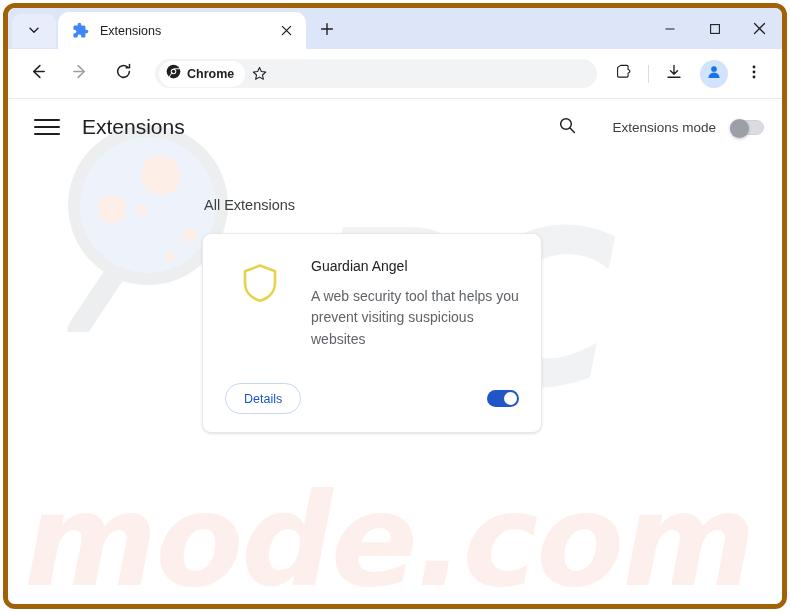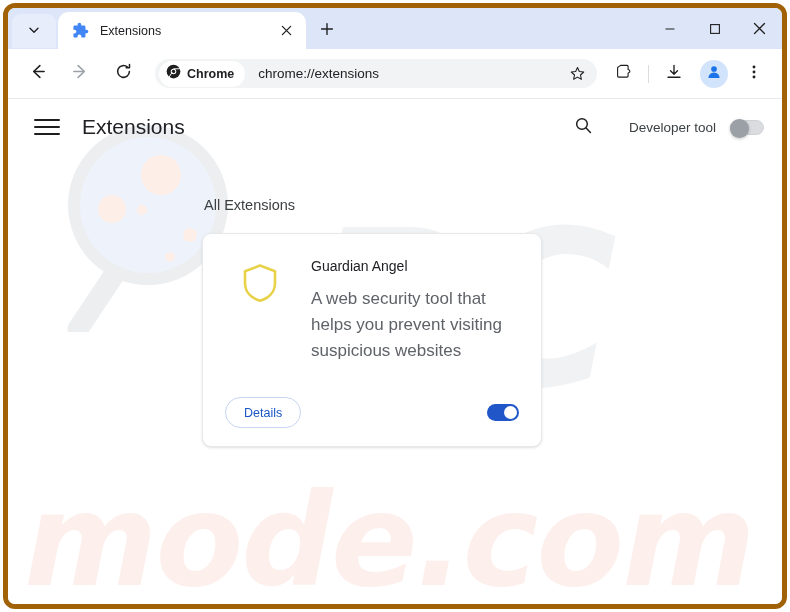--- a/index.html
+++ b/index.html
@@ -375,21 +375,21 @@
   #card-text {
     margin-left: 26px;
     flex: 1 1 auto;
   }
   #ext-name {
     font-size: 14px;
     color: #202124;
     margin-bottom: 12px;
   }
   #ext-desc {
-    font-size: 17px;
+    font-size: 14px;
     color: #5f6368;
     line-height: 1.53;
     max-width: 300px;
   }
   #card-actions {
     display: flex;
     align-items: center;
     margin-top: 33px;
   }
   .pill-btn {
@@ -517,21 +517,20 @@
           <svg width="15" height="15" viewBox="0 0 24 24">
             <circle cx="12" cy="12" r="11" fill="#1f1f1f"></circle>
             <circle cx="12" cy="12" r="4.4" fill="#ffffff"></circle>
             <circle cx="12" cy="12" r="2.8" fill="#1f1f1f"></circle>
             <path d="M12 7.6 H22.4" stroke="#ffffff" stroke-width="1.5"></path>
             <path d="M9.9 13.1 L4.6 21.6" stroke="#ffffff" stroke-width="1.5"></path>
           </svg>
         </span>
         <span id="chrome-chip-label">Chrome</span>
       </div>
-      <span id="omnibox-url">chrome://extensions</span>
       <span id="star-btn">
         <svg width="17" height="17" viewBox="0 0 24 24">
           <path d="M12 3.5 l2.6 5.7 6.2 .7 -4.6 4.2 1.3 6.1 -5.5 -3.1 -5.5 3.1 1.3 -6.1 -4.6 -4.2 6.2 -.7z" fill="none" stroke="#1f1f1f" stroke-width="1.5" stroke-linejoin="round"></path>
         </svg>
       </span>
     </div>
 
     <div class="tb-icon">
       <span>
         <svg width="18" height="18" viewBox="0 0 24 24">
@@ -596,21 +595,21 @@
       </div>
       <div id="ext-title">Extensions</div>
       <div id="search-btn">
         <span>
           <svg width="19" height="19" viewBox="0 0 20 20">
             <circle cx="8.4" cy="8.4" r="5.6" fill="none" stroke="#1f1f1f" stroke-width="1.55"></circle>
             <path d="M12.7 12.7 L17.3 17.3" stroke="#1f1f1f" stroke-width="1.55" stroke-linecap="round"></path>
           </svg>
         </span>
       </div>
-      <div id="devmode-label">Developer tool</div>
+      <div id="devmode-label">Extensions mode</div>
       <div class="switch off">
         <span class="knob"></span>
       </div>
     </div>
 
     <div id="all-ext-label">All Extensions</div>
 
     <div id="ext-card">
       <div id="card-top">
         <div id="ext-icon">

